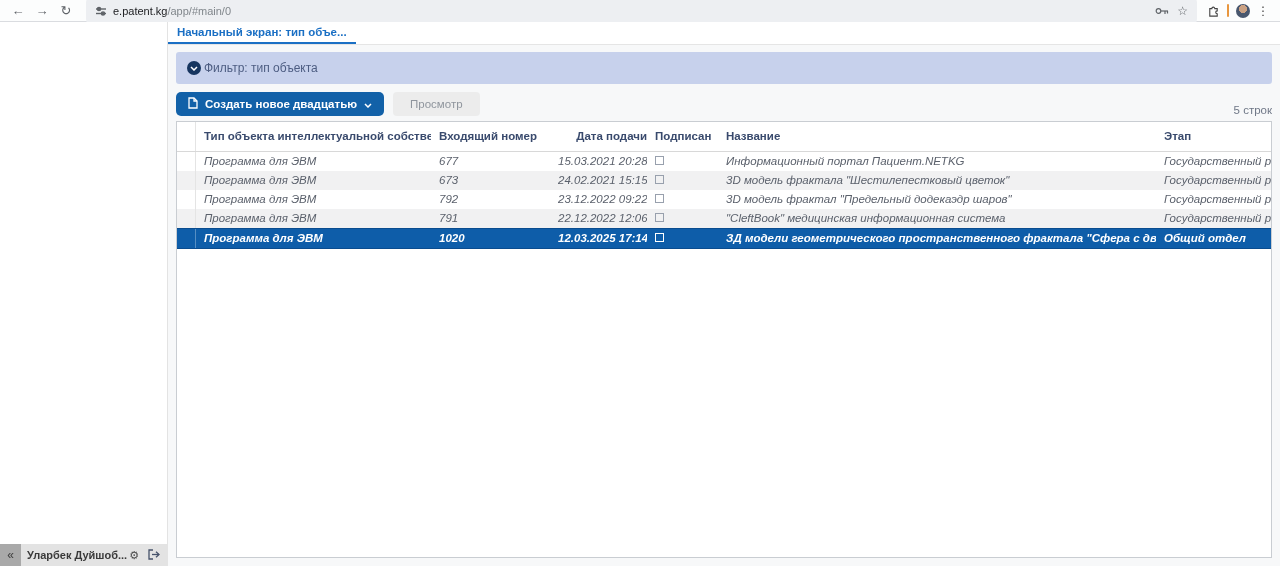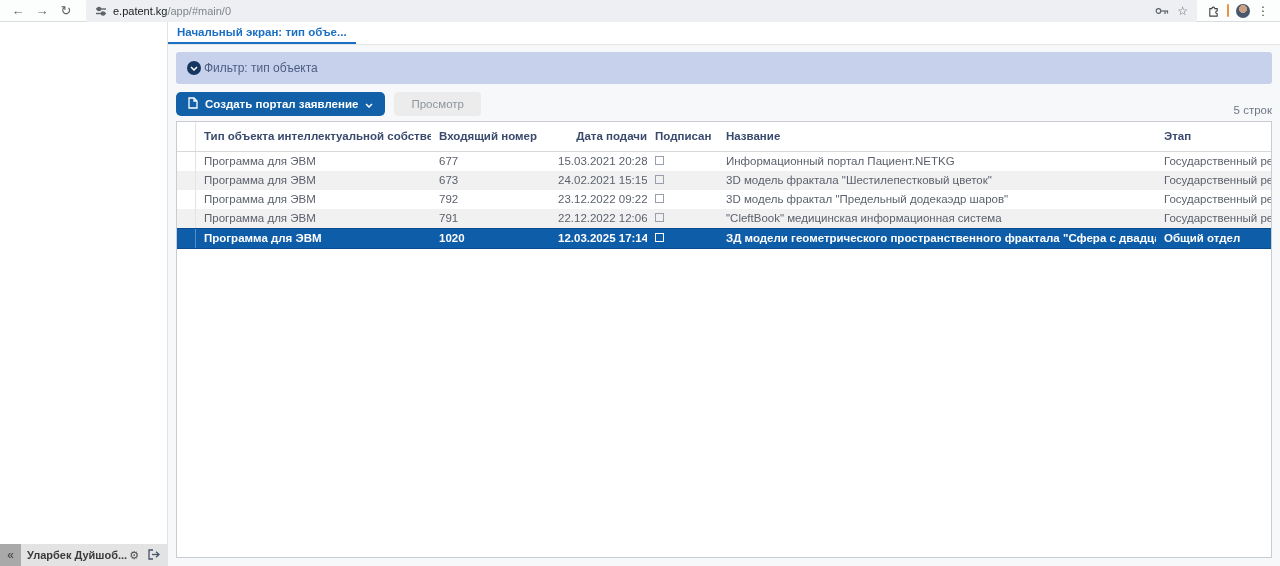--- a/index.html
+++ b/index.html
@@ -60,21 +60,21 @@
                 display:flex; align-items:center; gap:7px; cursor:pointer; }
   .btn-view { height:24px; background:#ececec; border:none; border-radius:4px; color:#8f959d;
               font-family:inherit; font-size:11.5px; padding:0 17px; cursor:pointer;text-align:center; }
   .rows-count { margin-left:auto; font-size:11.5px; color:#6f7787; align-self:flex-end; }
 
   .table { margin-top:5px; flex:1; background:#fff; border:1px solid #c9cdd2;
            display:flex; flex-direction:column; overflow:hidden; min-height:0; }
   .thead { display:flex; height:30px; border-bottom:1px solid #d8d8d8; flex:0 0 30px; }
   .th { font-size:11.5px; font-weight:bold; color:#394a6d; line-height:29px; padding-left:8px;
         white-space:nowrap; overflow:hidden; }
-  .tr { display:flex; height:19px; font-size:11.5px; color:#5b616c; cursor:pointer; flex:0 0 19px;}
+  .tr { display:flex; height:19px; font-size:11.5px; color:#5b616c; cursor:pointer; flex:0 0 19px;font-style:italic;}
   .tr.alt { background:#f1f1f2; }
   .tr.selected { background:#0e5da9; color:#fff; border-top:1px solid #0a4c8f;
                  border-bottom:1px solid #0a4c8f; height:21px; flex-basis:21px; }
   .tr.selected .td { line-height:19px; font-weight:bold; }
   .td { line-height:19px; padding-left:8px; white-space:nowrap; overflow:hidden; }
   .col-blank { width:19px; padding-left:0; border-right:1px solid #e4e4e4; flex:0 0 19px;}
   .tr.selected .col-blank { border-right-color:rgba(255,255,255,.3); }
   .col-type  { width:235px; flex:0 0 235px;}
   .col-num   { width:119px; flex:0 0 119px;}
   .col-date  { width:97px;  flex:0 0 97px;text-align:right;}
@@ -165,21 +165,21 @@
         </div>
 
         <div class="actions">
           <button class="btn-create">
             <span>
               <svg width="10" height="12" viewBox="0 0 10 12">
                   <path d="M1 1 h5 l3 3 v7 H1 z" fill="none" stroke="#fff" stroke-width="1.3"></path>
                   <path d="M6 1 v3 h3" fill="none" stroke="#fff" stroke-width="1.3"></path>
                 </svg>
             </span>
-            <span>Создать портал заявление</span>
+            <span>Создать новое двадцатью</span>
             <span>
               <svg width="8" height="5" viewBox="0 0 8 5">
                   <polyline points="1,1 4,4 7,1" fill="none" stroke="#fff" stroke-width="1.5"></polyline>
                 </svg>
             </span>
           </button>
           <button class="btn-view">Просмотр</button>
           <span class="rows-count">5 строк</span>
         </div>
 

